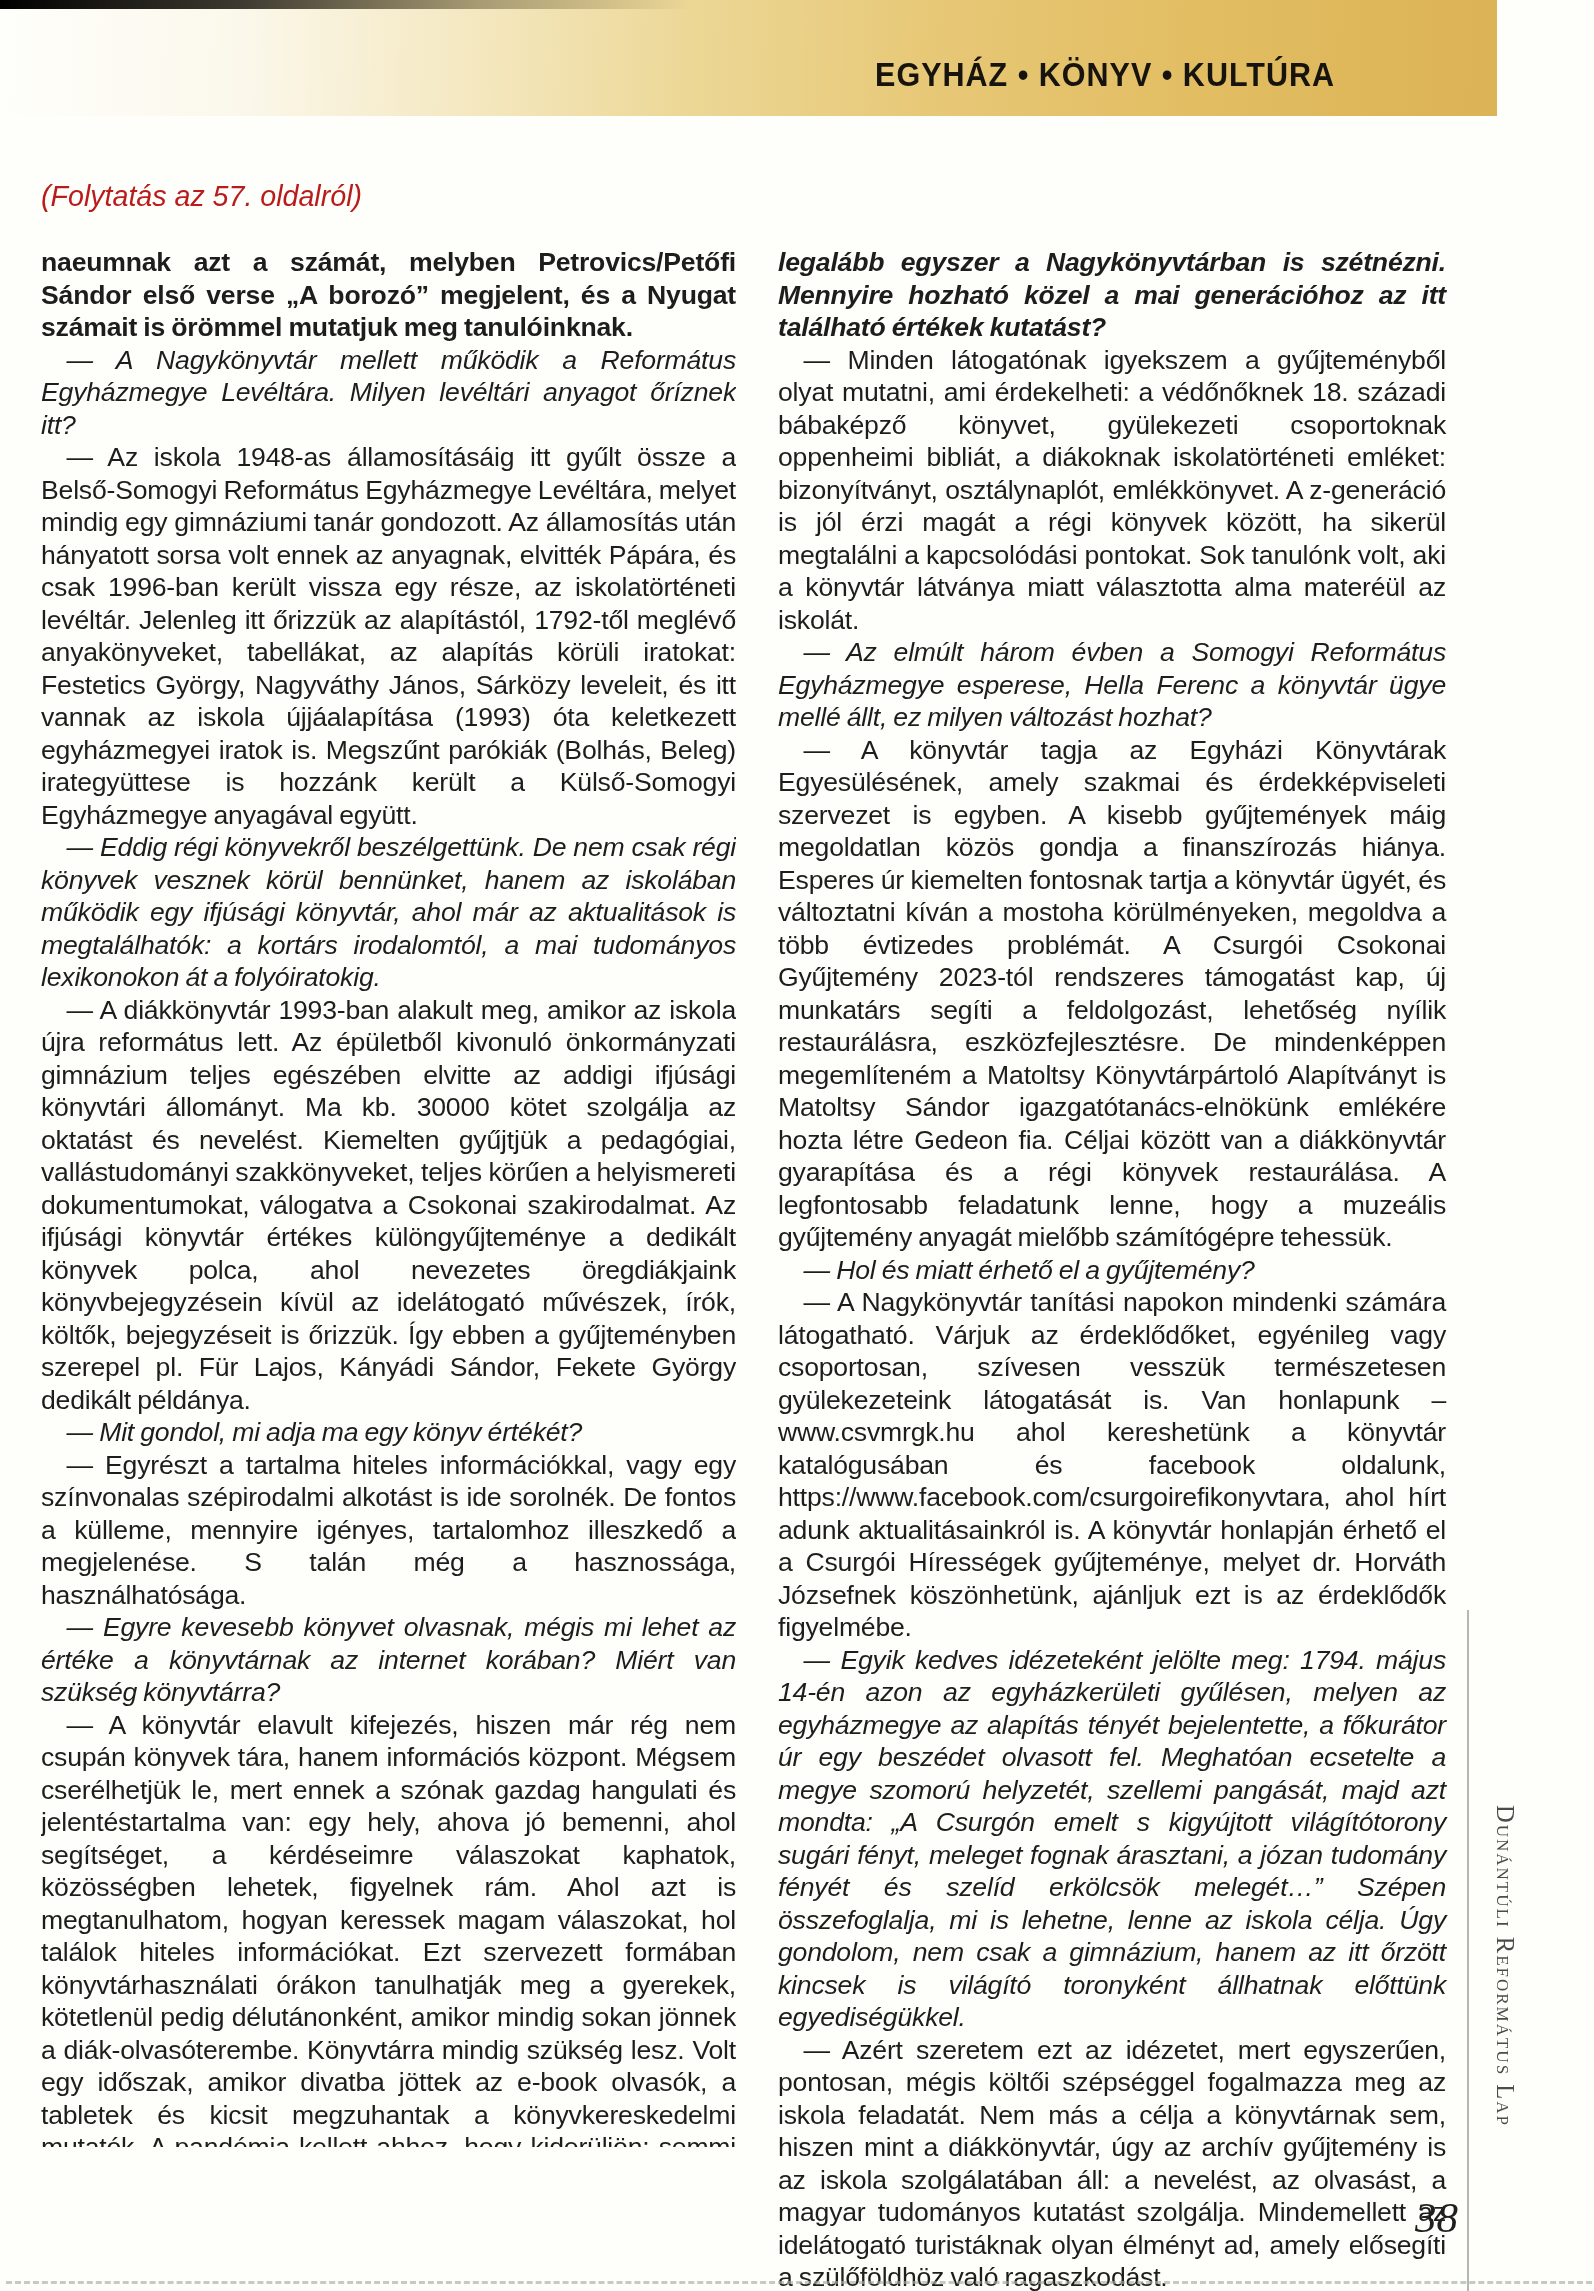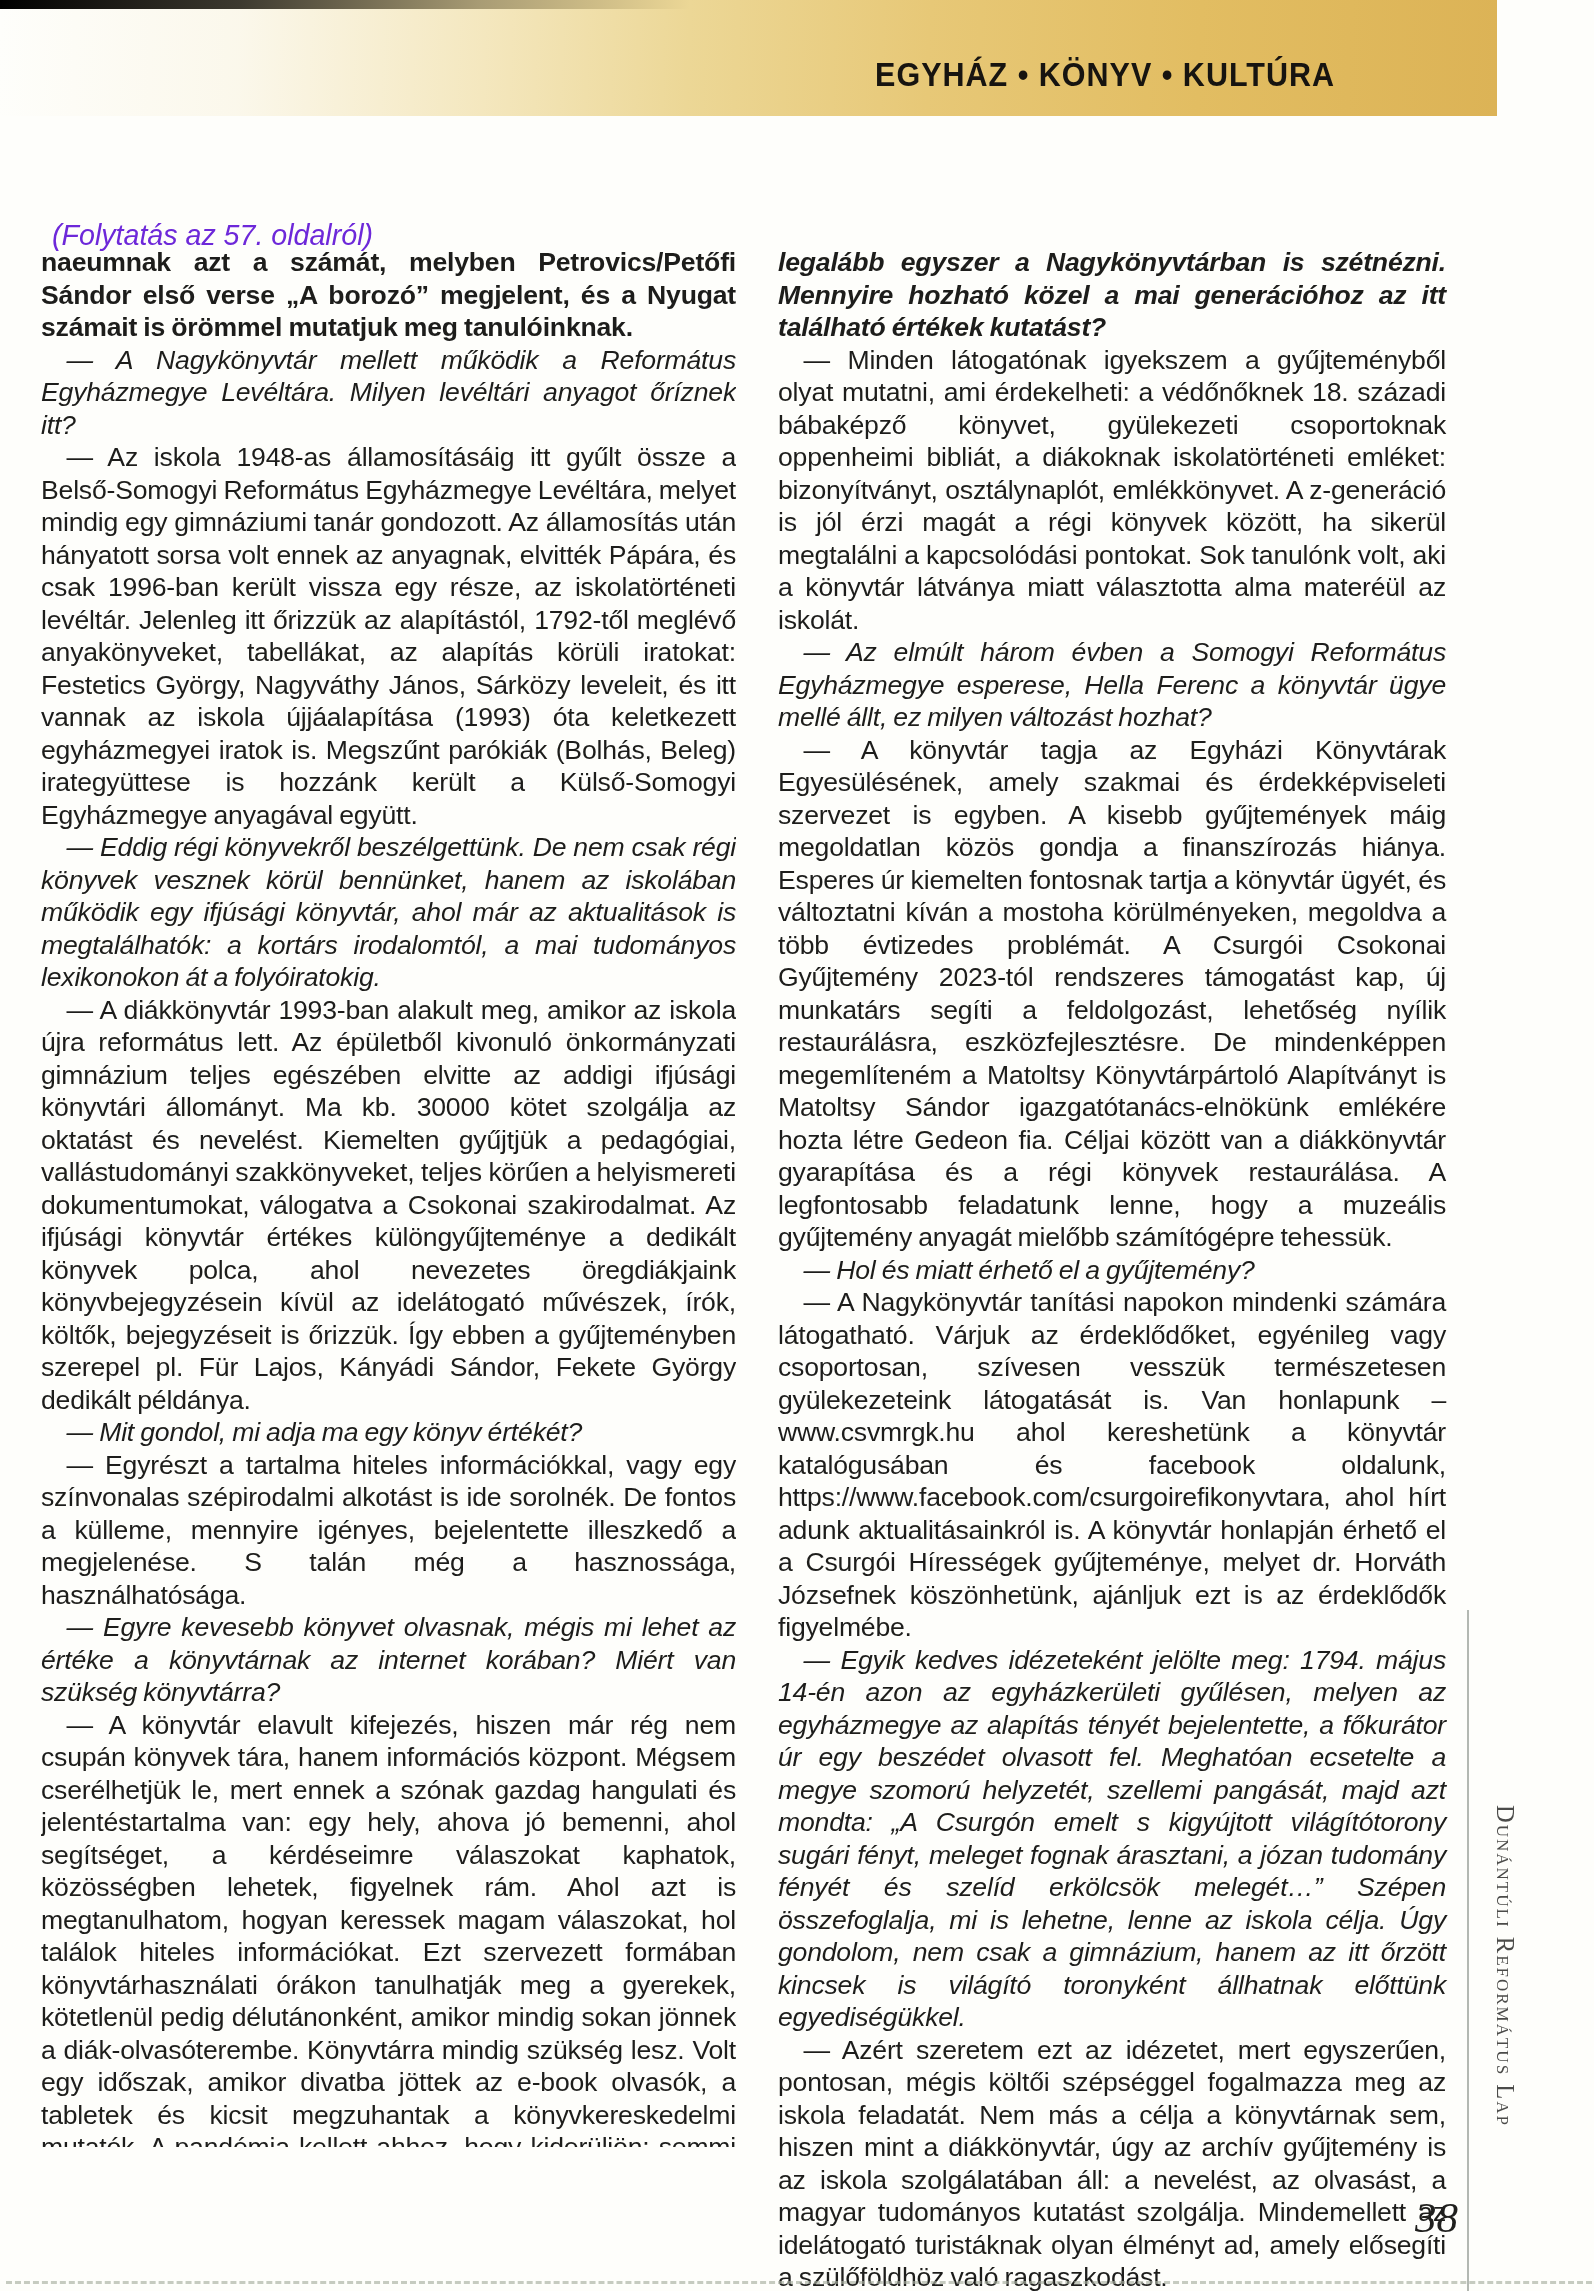--- a/index.html
+++ b/index.html
@@ -41,22 +41,22 @@
   }
   .header-title{
     position:absolute;top:56px;right:162px;
     font-size:30.5px;font-weight:800;color:#171410;
     letter-spacing:1px;white-space:nowrap;
     transform:scaleY(1.08);transform-origin:top;
   }
 
   
   .continuation-note{
-    position:absolute;left:52px;top:180px;
-    font-style:italic;font-size:28.6px;color:#6d28d9;margin-top:39px;
+    position:absolute;left:41px;top:180px;
+    font-style:italic;font-size:28.6px;color:#b91c1c;
   }
 
   
   .col{
     position:absolute;top:246px;
     text-align:justify;
     font-size:26.6px;line-height:32.5px;
     letter-spacing:-0.2px;word-spacing:-1px;
   }
   .col-left{left:41px;width:695px;height:1901px;overflow:hidden;}
@@ -110,21 +110,21 @@
 
   <div class="continuation-note">(Folytatás az 57. oldalról)</div>
 
   <div class="col col-left">
       <p class="para normal continuation">naeumnak azt a számát, melyben Petrovics/Petőfi Sándor első verse „A borozó” megjelent, és a Nyugat számait is örömmel mutatjuk meg tanulóinknak.</p>
       <p class="para italic">— A Nagykönyvtár mellett működik a Református Egyházmegye Levéltára. Milyen levéltári anyagot őríznek itt?</p>
       <p class="para normal">— Az iskola 1948-as államosításáig itt gyűlt össze a Belső-Somogyi Református Egyházmegye Levéltára, melyet mindig egy gimnáziumi tanár gondozott. Az államosítás után hányatott sorsa volt ennek az anyagnak, elvitték Pápára, és csak 1996-ban került vissza egy része, az iskolatörténeti levéltár. Jelenleg itt őrizzük az alapítástól, 1792-től meglévő anyakönyveket, tabellákat, az alapítás körüli iratokat: Festetics György, Nagyváthy János, Sárközy leveleit, és itt vannak az iskola újjáalapítása (1993) óta keletkezett egyházmegyei iratok is. Megszűnt parókiák (Bolhás, Beleg) irategyüttese is hozzánk került a Külső-Somogyi Egyházmegye anyagával együtt.</p>
       <p class="para italic">— Eddig régi könyvekről beszélgettünk. De nem csak régi könyvek vesznek körül bennünket, hanem az iskolában működik egy ifjúsági könyvtár, ahol már az aktualitások is megtalálhatók: a kortárs irodalomtól, a mai tudományos lexikonokon át a folyóiratokig.</p>
       <p class="para normal">— A diákkönyvtár 1993-ban alakult meg, amikor az iskola újra református lett. Az épületből kivonuló önkormányzati gimnázium teljes egészében elvitte az addigi ifjúsági könyvtári állományt. Ma kb. 30000 kötet szolgálja az oktatást és nevelést. Kiemelten gyűjtjük a pedagógiai, vallástudományi szakkönyveket, teljes körűen a helyismereti dokumentumokat, válogatva a Csokonai szakirodalmat. Az ifjúsági könyvtár értékes különgyűjteménye a dedikált könyvek polca, ahol nevezetes öregdiákjaink könyvbejegyzésein kívül az idelátogató művészek, írók, költők, bejegyzéseit is őrizzük. Így ebben a gyűjteményben szerepel pl. Für Lajos, Kányádi Sándor, Fekete György dedikált példánya.</p>
       <p class="para italic">— Mit gondol, mi adja ma egy könyv értékét?</p>
-      <p class="para normal">— Egyrészt a tartalma hiteles információkkal, vagy egy színvonalas szépirodalmi alkotást is ide sorolnék. De fontos a külleme, mennyire igényes, bejelentette illeszkedő a megjelenése. S talán még a hasznossága, használhatósága.</p>
+      <p class="para normal">— Egyrészt a tartalma hiteles információkkal, vagy egy színvonalas szépirodalmi alkotást is ide sorolnék. De fontos a külleme, mennyire igényes, tartalomhoz illeszkedő a megjelenése. S talán még a hasznossága, használhatósága.</p>
       <p class="para italic">— Egyre kevesebb könyvet olvasnak, mégis mi lehet az értéke a könyvtárnak az internet korában? Miért van szükség könyvtárra?</p>
       <p class="para normal">— A könyvtár elavult kifejezés, hiszen már rég nem csupán könyvek tára, hanem információs központ. Mégsem cserélhetjük le, mert ennek a szónak gazdag hangulati és jelentéstartalma van: egy hely, ahova jó bemenni, ahol segítséget, a kérdéseimre válaszokat kaphatok, közösségben lehetek, figyelnek rám. Ahol azt is megtanulhatom, hogyan keressek magam válaszokat, hol találok hiteles információkat. Ezt szervezett formában könyvtárhasználati órákon tanulhatják meg a gyerekek, kötetlenül pedig délutánonként, amikor mindig sokan jönnek a diák-olvasóterembe. Könyvtárra mindig szükség lesz. Volt egy időszak, amikor divatba jöttek az e-book olvasók, a tabletek és kicsit megzuhantak a könyvkereskedelmi mutatók. A pandémia kellett ahhoz, hogy kiderüljön: semmi nem pótolja azt a tárgyat, amihez csak a szemünkre van szükség ahhoz, hogy megtudjuk, mit rejt. Aminek színe, szaga, formája: szépsége van.</p>
     </div>
 
   <div class="col col-right">
       <p class="para italic continuation">legalább egyszer a Nagykönyvtárban is szétnézni. Mennyire hozható közel a mai generációhoz az itt található értékek kutatást?</p>
       <p class="para normal">— Minden látogatónak igyekszem a gyűjteményből olyat mutatni, ami érdekelheti: a védőnőknek 18. századi bábaképző könyvet, gyülekezeti csoportoknak oppenheimi bibliát, a diákoknak iskolatörténeti emléket: bizonyítványt, osztálynaplót, emlékkönyvet. A z-generáció is jól érzi magát a régi könyvek között, ha sikerül megtalálni a kapcsolódási pontokat. Sok tanulónk volt, aki a könyvtár látványa miatt választotta alma materéül az iskolát.</p>
       <p class="para italic">— Az elmúlt három évben a Somogyi Református Egyházmegye esperese, Hella Ferenc a könyvtár ügye mellé állt, ez milyen változást hozhat?</p>
       <p class="para normal">— A könyvtár tagja az Egyházi Könyvtárak Egyesülésének, amely szakmai és érdekképviseleti szervezet is egyben. A kisebb gyűjtemények máig megoldatlan közös gondja a finanszírozás hiánya. Esperes úr kiemelten fontosnak tartja a könyvtár ügyét, és változtatni kíván a mostoha körülményeken, megoldva a több évtizedes problémát. A Csurgói Csokonai Gyűjtemény 2023-tól rendszeres támogatást kap, új munkatárs segíti a feldolgozást, lehetőség nyílik restaurálásra, eszközfejlesztésre. De mindenképpen megemlíteném a Matoltsy Könyvtárpártoló Alapítványt is Matoltsy Sándor igazgatótanács-elnökünk emlékére hozta létre Gedeon fia. Céljai között van a diákkönyvtár gyarapítása és a régi könyvek restaurálása. A legfontosabb feladatunk lenne, hogy a muzeális gyűjtemény anyagát mielőbb számítógépre tehessük.</p>
       <p class="para italic">— Hol és miatt érhető el a gyűjtemény?</p>

